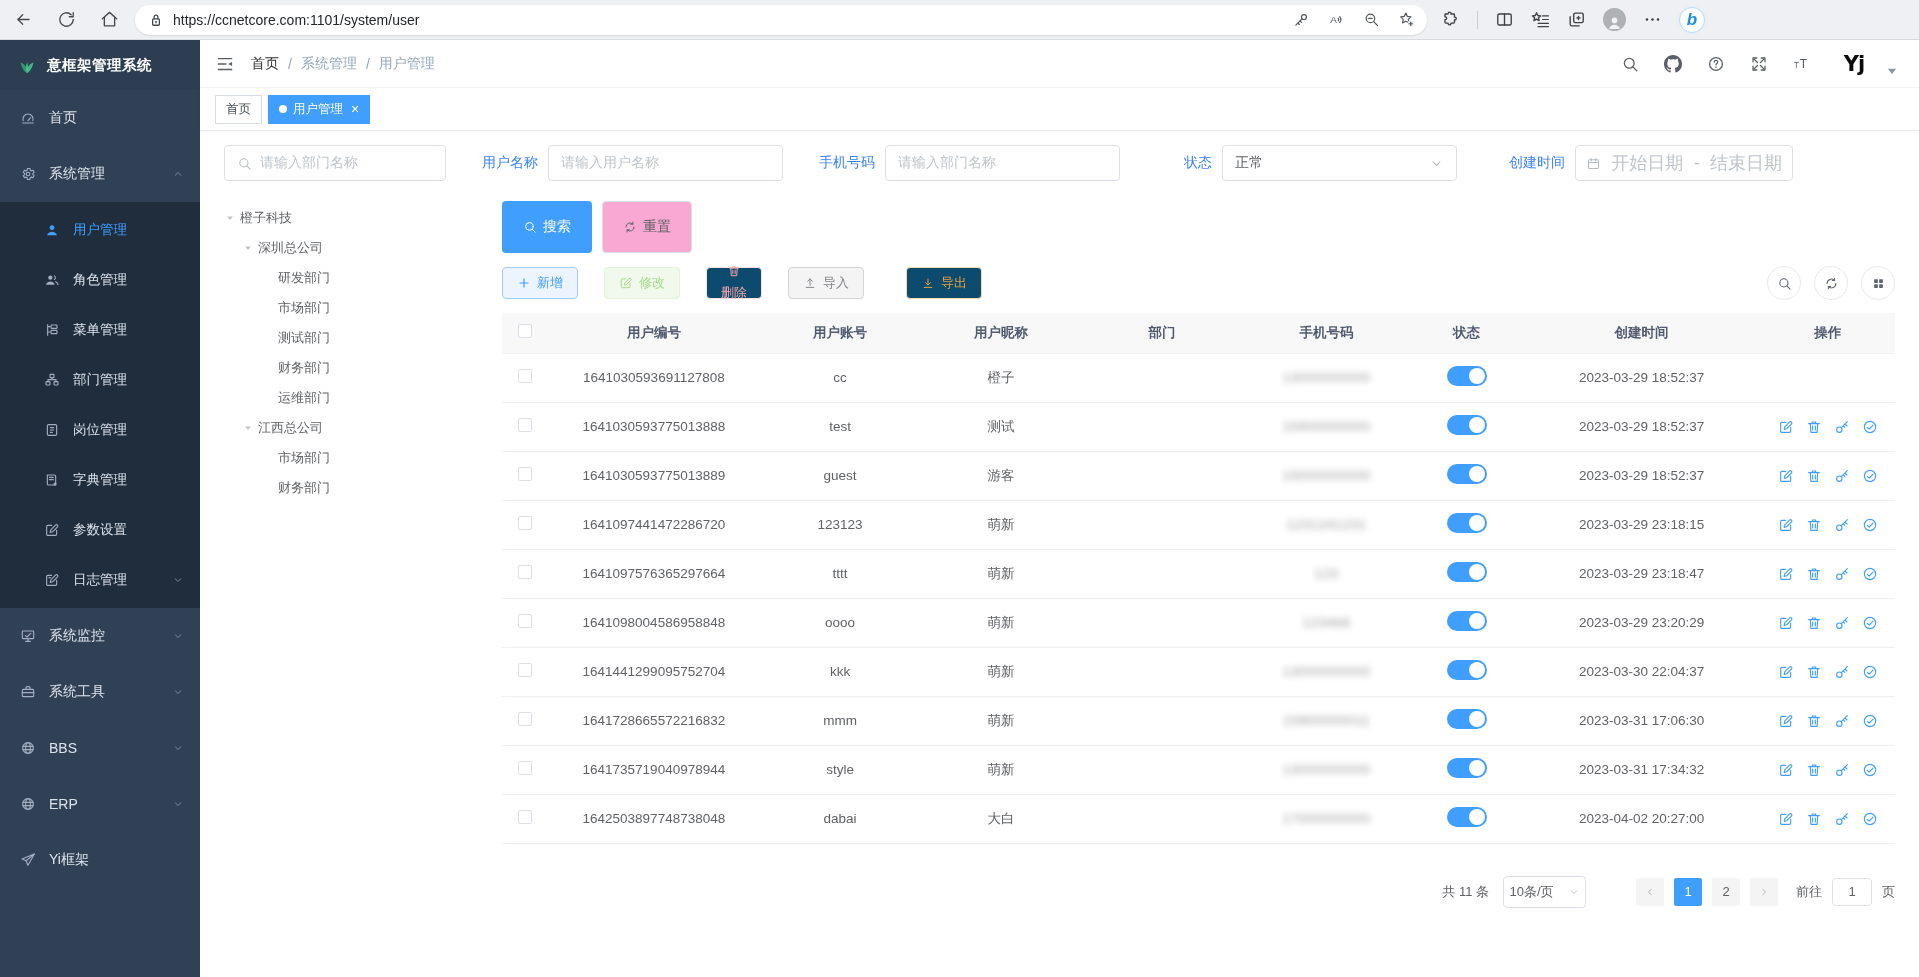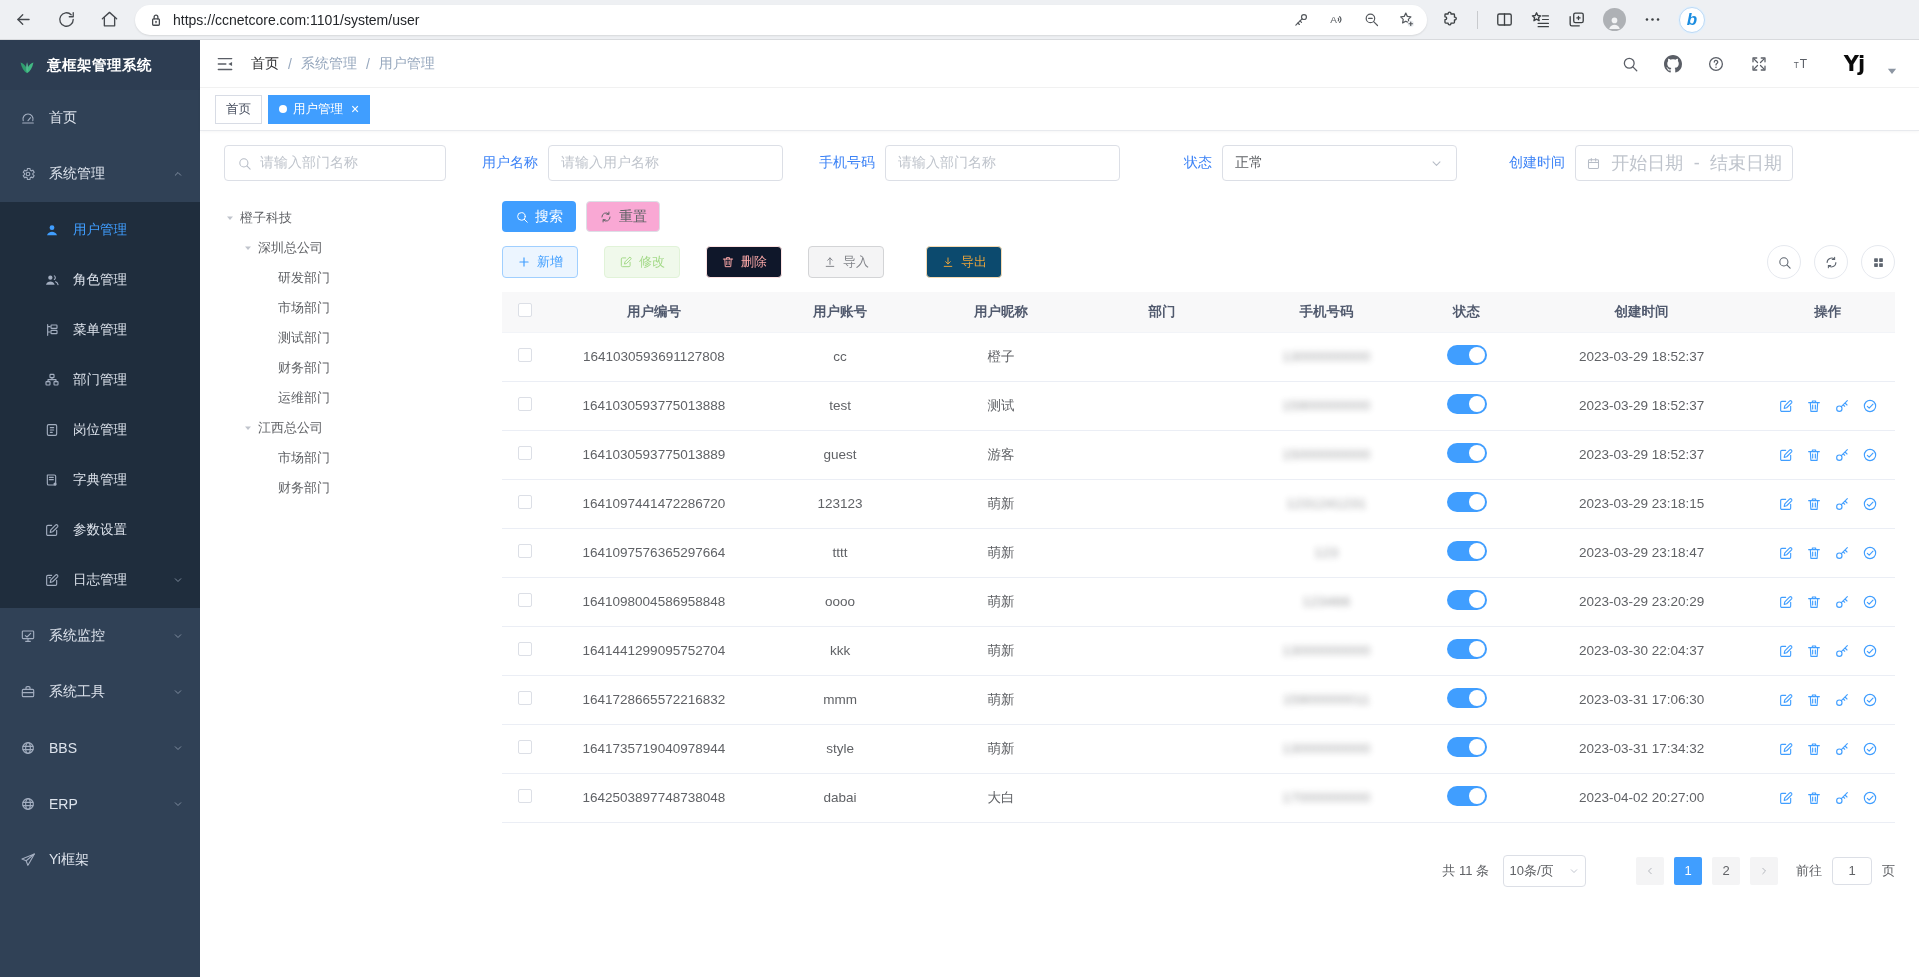--- a/index.html
+++ b/index.html
@@ -75,29 +75,29 @@
   .date-range .ph{font-size:18px;}
 
   .body-row{display:flex;}
   .tree-col{width:263px;flex:0 0 263px;padding-top:2px;}
   .tree-node{height:30px;display:flex;align-items:center;gap:4px;font-size:13px;color:#606266;cursor:pointer;}
   .tree-caret{width:14px;height:14px;color:#c0c4cc;display:inline-flex;align-items:center;justify-content:center;}
   .tree-caret.empty{visibility:hidden;}
   .table-col{flex:1;margin-left:15px;min-width:0;}
 
   .btn-row{display:flex;align-items:center;gap:10px;margin-bottom:13px;}
-  .btn{height:31px;border-radius:4px;display:inline-flex;align-items:center;justify-content:center;gap:6px;padding:0 12px;font-size:14px;cursor:pointer;border:1px solid transparent;}
+  .btn{height:52px;border-radius:4px;display:inline-flex;align-items:center;justify-content:center;gap:6px;padding:0 20px;font-size:14px;cursor:pointer;border:1px solid transparent;}
   .btn .ic{width:14px;height:14px;}
   .btn-primary{background:#409eff;color:#fff;}
   .btn-plain{background:#f9a8d4;border-color:#dcdfe6;color:#606266;}
   .toolbar-row{display:flex;align-items:center;gap:26px;margin-bottom:13px;}
   .btn-mini{height:32px;font-size:13px;padding:0 14px;}
   .btn-add{background:#ecf5ff;border-color:#a0cfff;color:#409eff;}
   .btn-mod{background:#f0f9eb;border-color:#e1f3d8;color:#a4da89;cursor:not-allowed;}
-  .btn-del{background:#0f172a;border-color:#fde2e2;color:#f9a7a7;cursor:not-allowed;}
+  .btn-del{background:#0c4a6e;border-color:#fde2e2;color:#f9a7a7;cursor:not-allowed;flex-direction:column;}
   .btn-imp{background:#f4f4f5;border-color:#d3d4d6;color:#82848a;}
   .btn-exp{background:#0c4a6e;border-color:#f5dab1;color:#e6a23c;margin-left:16px;}
   .tool-right{margin-left:auto;display:flex;align-items:center;gap:13px;}
   .circle-btn{width:34px;height:34px;border-radius:50%;border:1px solid #e6e9ef;background:#fff;display:flex;align-items:center;justify-content:center;color:#5f6670;cursor:pointer;}
   .circle-btn .ic{width:15px;height:15px;}
 
   table{width:100%;border-collapse:collapse;table-layout:fixed;}
   thead th{height:40px;background:#f8f8f9;color:#515a6e;font-size:13.5px;font-weight:bold;text-align:center;}
   tbody td{height:49px;border-bottom:1px solid #ebeef5;text-align:center;color:#606266;font-size:13.5px;}
   tbody tr:first-child td{border-top:1px solid #f2f4f8;}

